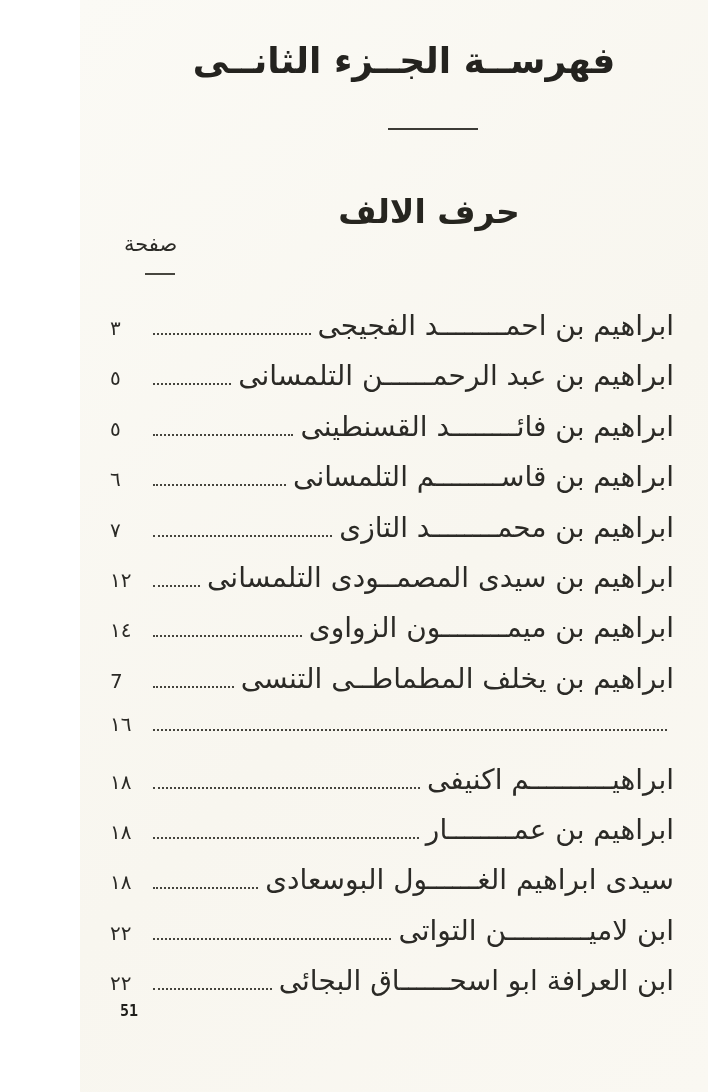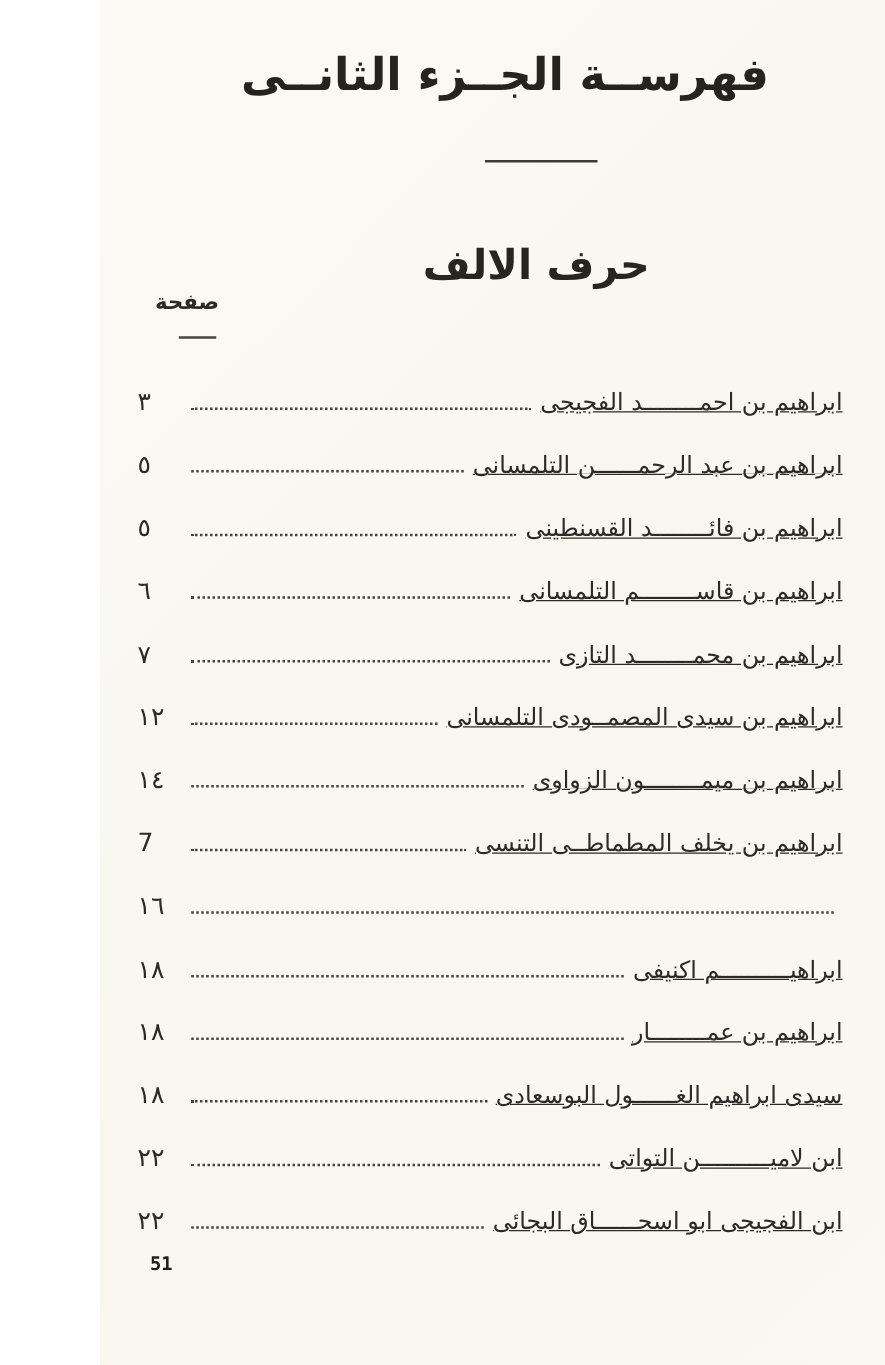--- a/index.html
+++ b/index.html
@@ -39,22 +39,22 @@
     right: 0;
     text-align: center;
     font-size: 33px;
     font-weight: bold;
     color: #26251f;
   }
   .page-col {
     position: absolute;
     top: 232px;
     left: 44px;
-    font-size: 17px;
-    font-weight: bold;
+    font-size: 21px;
+    font-weight: normal;
     color: #2b2a26;
     text-align: right;
   }
   .page-col-rule {
     width: 30px;
     height: 0;
     border-top: 2px solid #47463f;
     margin-top: 17px;
     margin-right: 2px;
   }
@@ -67,24 +67,23 @@
     flex-direction: column;
   }
   .row {
     display: flex;
     align-items: baseline;
     height: 50.4px;
     padding-top: 12px;
     box-sizing: border-box;
   }
   .name {
-    font-size: 19px;
+    font-size: 28px;
     white-space: nowrap;
     color: #2b2a26;
-    text-decoration: underline;
   }
   .leader {
     flex: 1;
     height: 0;
     border-bottom: 2.4px dotted #45443d;
     margin: 0 7px;
     min-width: 20px;
   }
   .num {
     font-size: 20px;
@@ -178,21 +177,21 @@
       <span class="name">سيدى ابراهيم الغــــــول البوسعادى</span>
       <span class="leader"></span>
       <span class="num">١٨</span>
     </div>
     <div class="row">
       <span class="name">ابن لاميــــــــــن التواتى</span>
       <span class="leader"></span>
       <span class="num">٢٢</span>
     </div>
     <div class="row">
-      <span class="name">ابن الفجيجى ابو اسحــــــاق البجائى</span>
+      <span class="name">ابن العرافة ابو اسحــــــاق البجائى</span>
       <span class="leader"></span>
       <span class="num">٢٢</span>
     </div>
   </div>
 
   <div class="sig">51</div>
 
 </div>
 
 </body></html>

